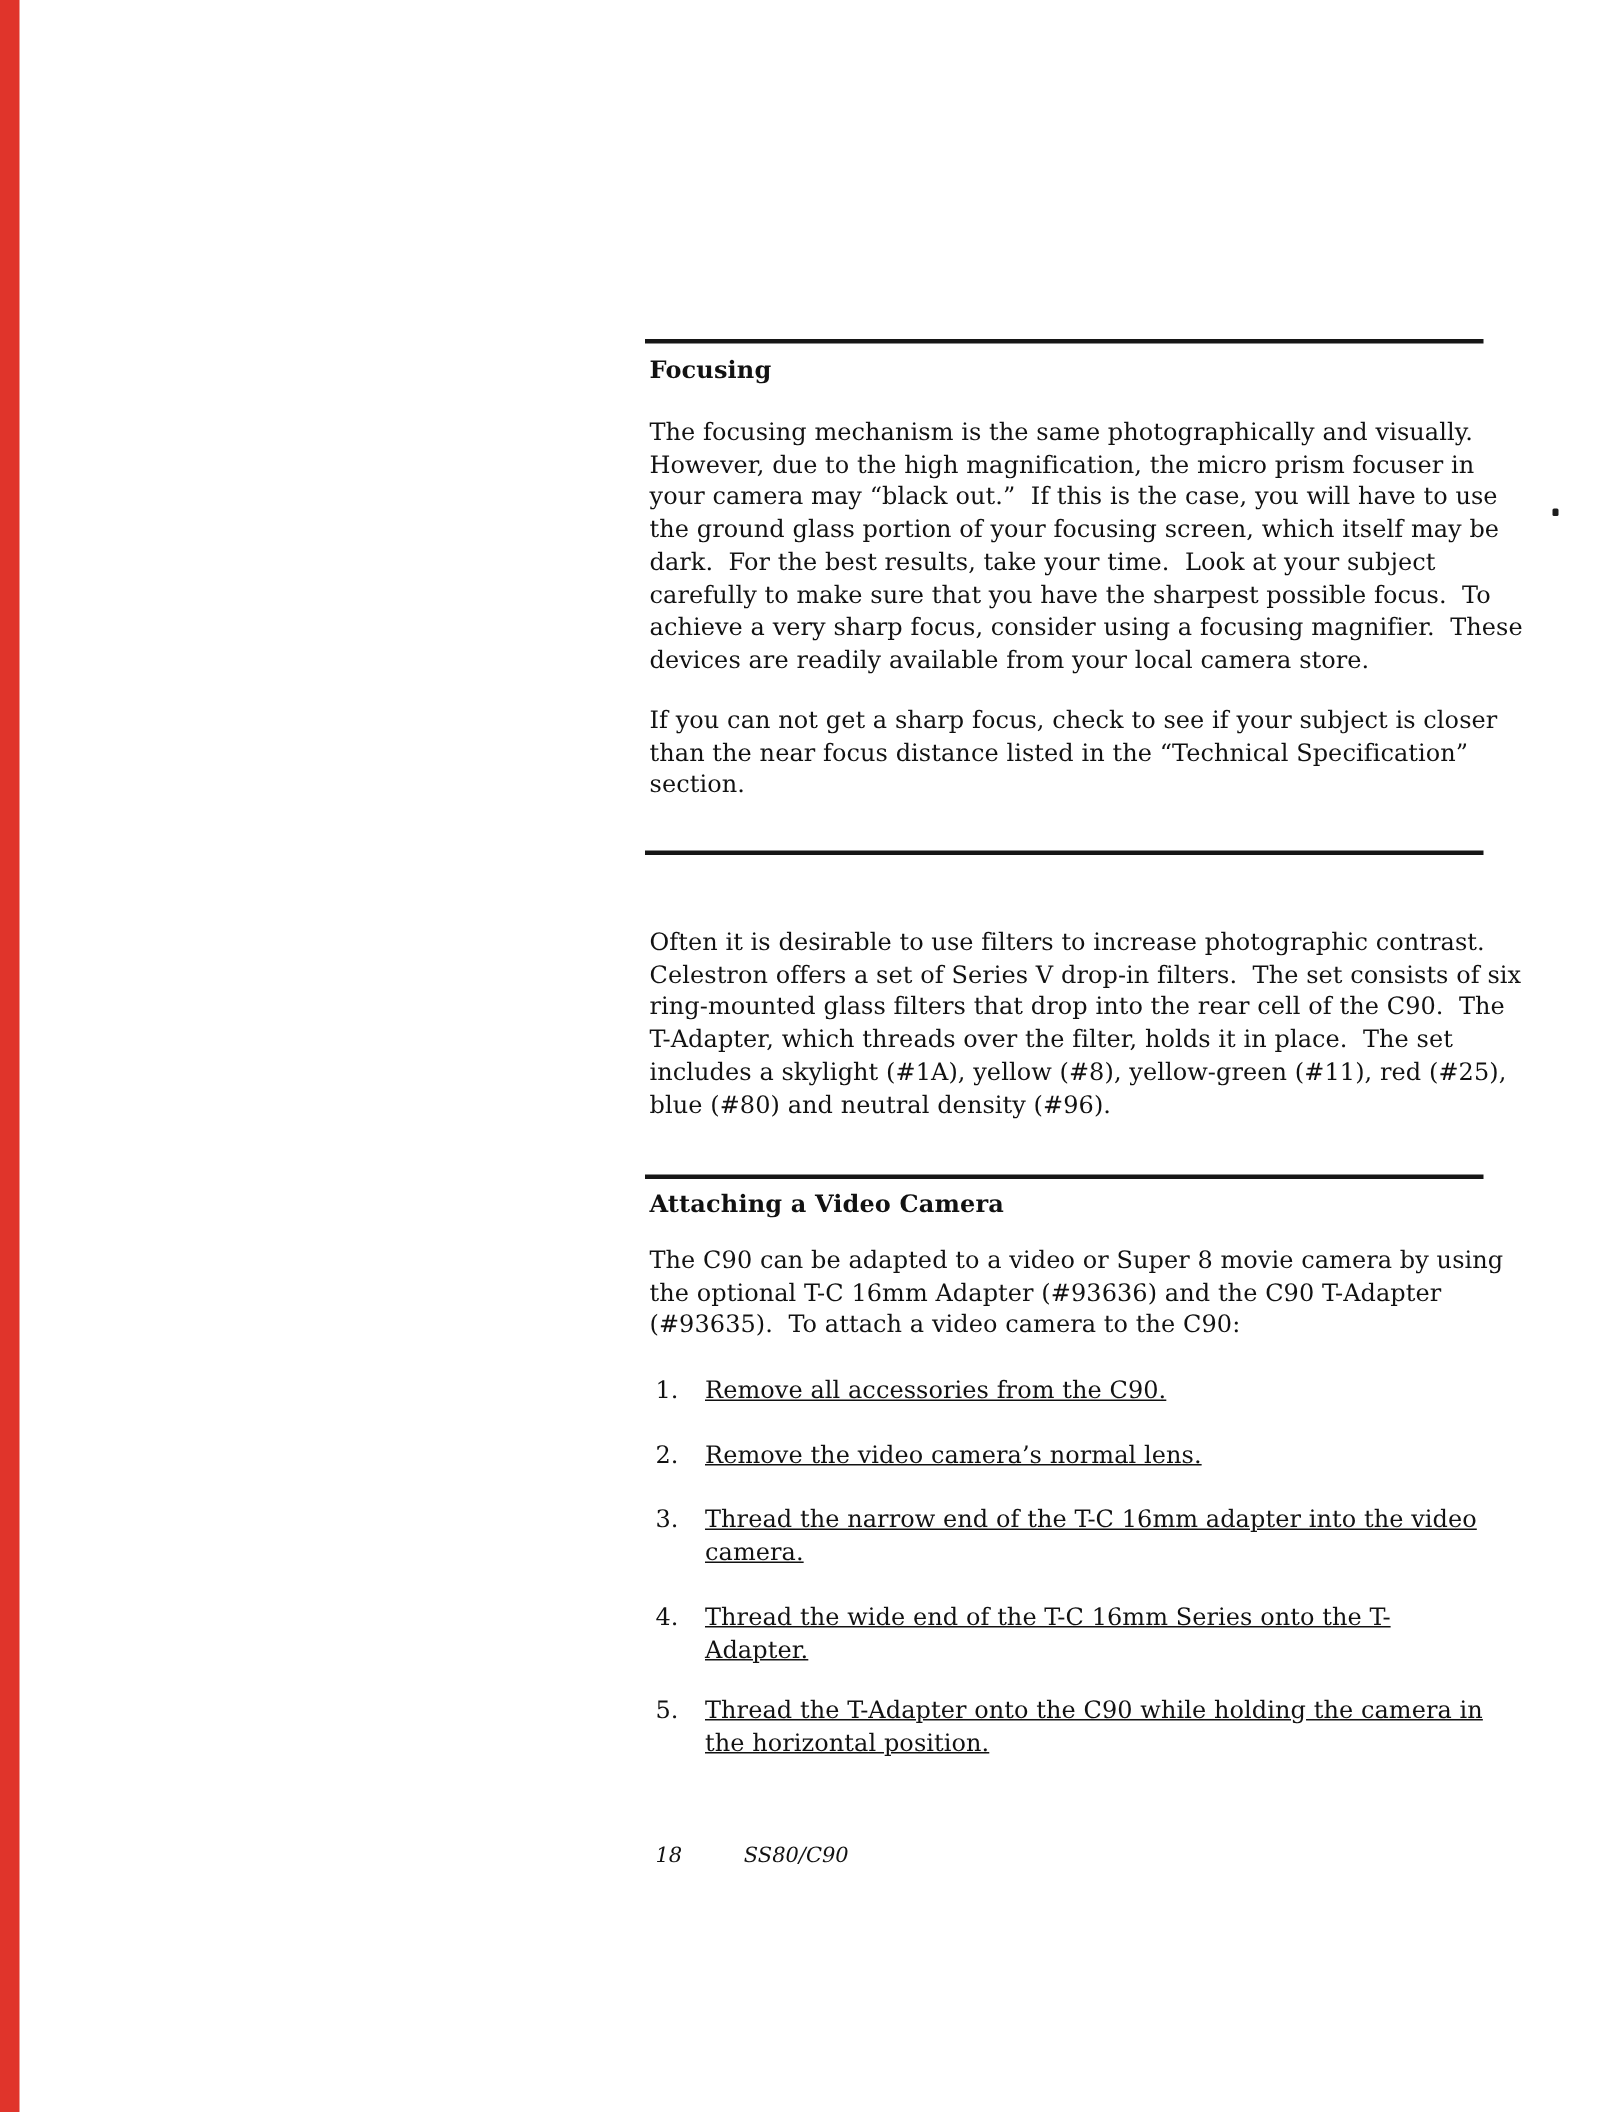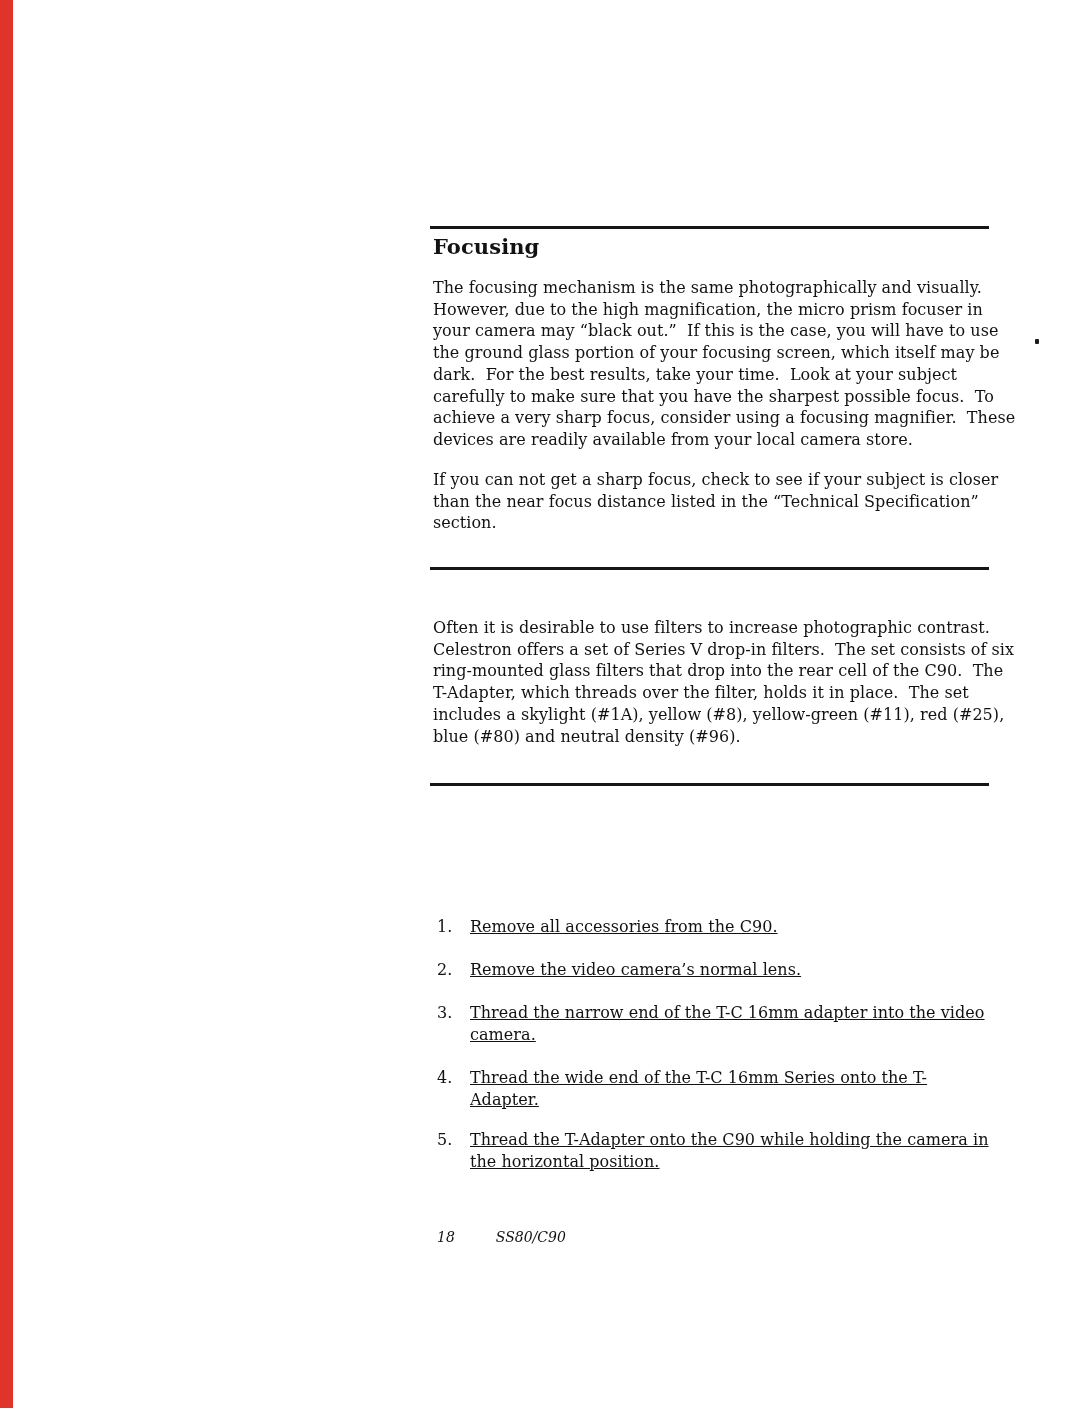--- a/index.html
+++ b/index.html
@@ -22,21 +22,21 @@
     position: absolute;
     left: 430px;
     width: 559px;
     height: 3px;
     background: #161616;
   }
   .heading {
     position: absolute;
     left: 433px;
     width: 620px;
-    font-size: 21px;
+    font-size: 16px;
     font-weight: bold;
     line-height: 22px;
     letter-spacing: 0.1px;
     white-space: pre-wrap;
   }
   .para {
     position: absolute;
     left: 433px;
     width: 620px;
     font-size: 16px;
@@ -106,20 +106,24 @@
 
   <div class="rule" style="top:567px"></div>
   <div class="para" style="top:617px">Often it is desirable to use filters to increase photographic contrast.
 Celestron offers a set of Series V drop-in filters.  The set consists of six
 ring-mounted glass filters that drop into the rear cell of the C90.  The
 T-Adapter, which threads over the filter, holds it in place.  The set
 includes a skylight (#1A), yellow (#8), yellow-green (#11), red (#25),
 blue (#80) and neutral density (#96).</div>
 
   <div class="rule" style="top:783px"></div>
+  <div class="heading" style="top:792px">Attaching a Video Camera</div>
+  <div class="para" style="top:829px">The C90 can be adapted to a video or Super 8 movie camera by using
+the optional T-C 16mm Adapter (#93636) and the C90 T-Adapter
+(#93635).  To attach a video camera to the C90:</div>
 
   <div class="list-item" style="top:916px">
     <span class="num">1.</span>
     <span class="item-text">Remove all accessories from the C90.</span>
   </div>
   <div class="list-item" style="top:959px">
     <span class="num">2.</span>
     <span class="item-text">Remove the video camera’s normal lens.</span>
   </div>
   <div class="list-item" style="top:1002px">

